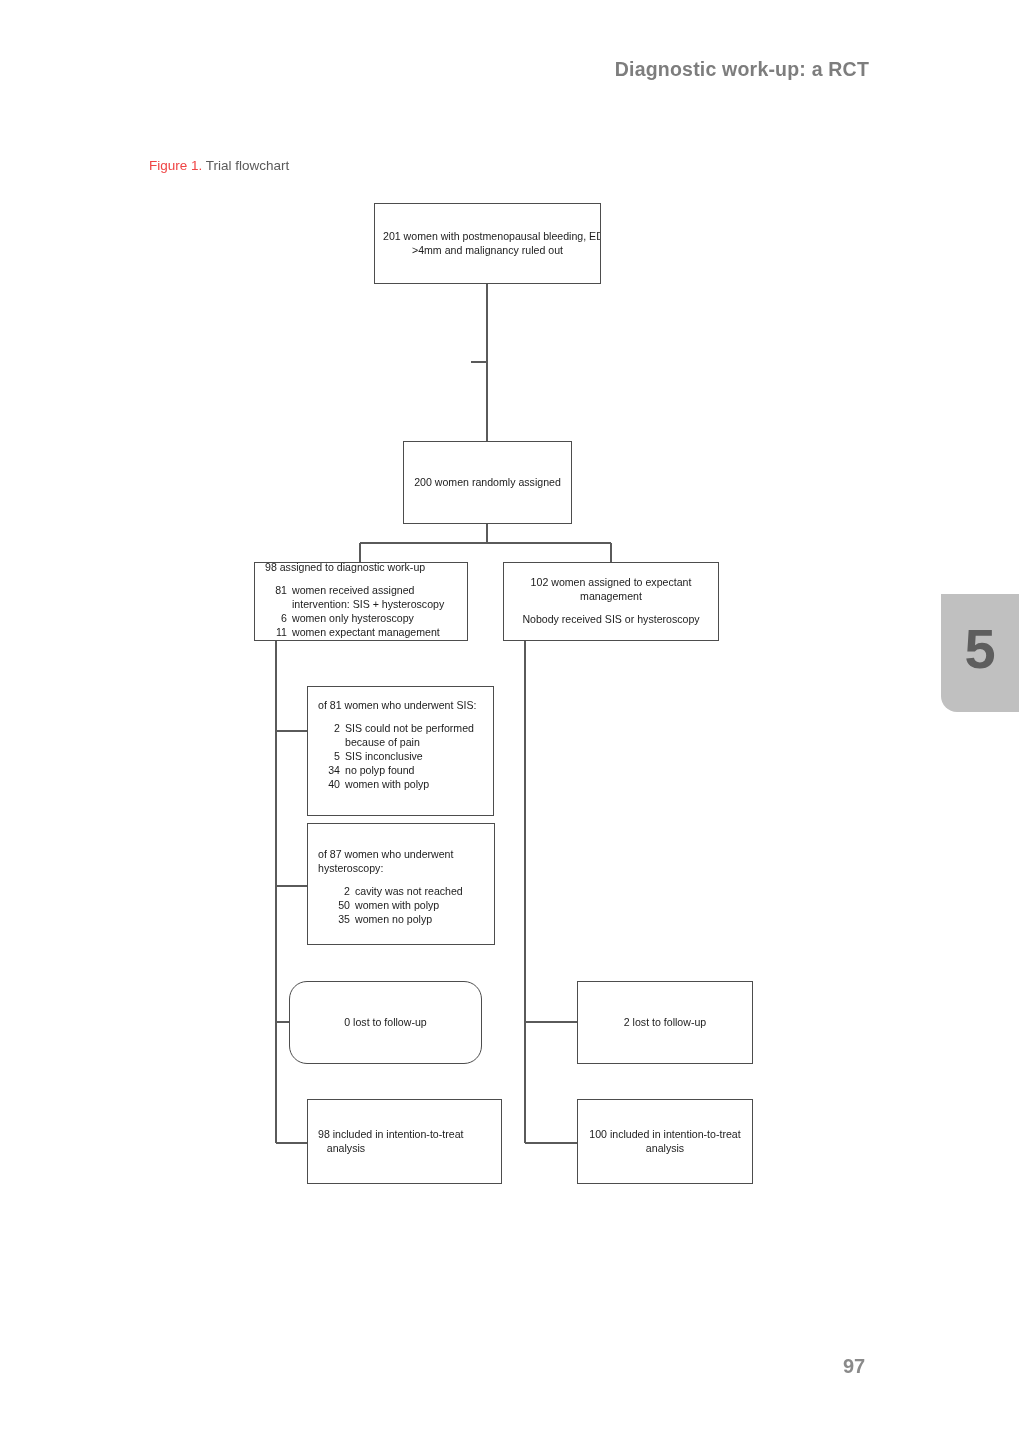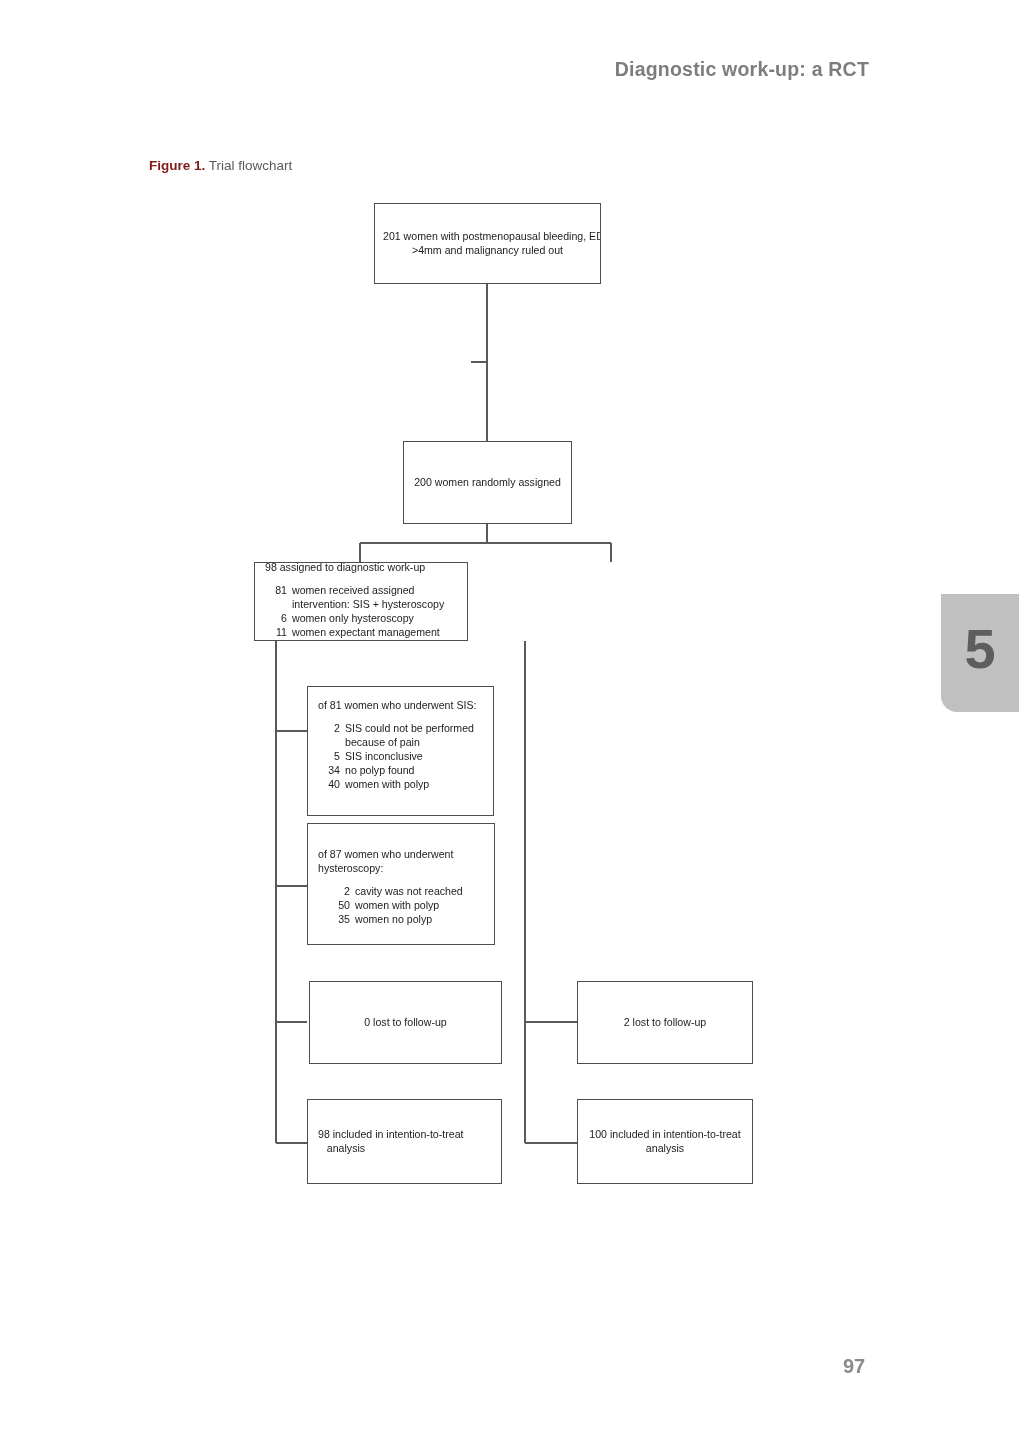--- a/index.html
+++ b/index.html
@@ -36,22 +36,22 @@
   
   #figure-caption {
     position: absolute;
     top: 158px;
     left: 149px;
     font-size: 13.5px;
     color: #4a4a4a;
     white-space: nowrap;
   }
   #figure-caption .fig-label {
-    font-weight: bold;
-    color: #7f1d1d;
+    font-weight: normal;
+    color: #ef4444;
   }
   #figure-caption .fig-title {
     font-weight: normal;
     color: #5a5a5a;
   }
 
   
   #flowchart {
     position: absolute;
     top: 0;
@@ -201,20 +201,28 @@
           <span class="num">6</span>
           <span class="txt">women only hysteroscopy</span>
         </div>
         <div class="lrow">
           <span class="num">11</span>
           <span class="txt">women expectant management</span>
         </div>
       </div>
     </div>
 
+    <div class="node center" style="left:503px; top:562px; width:216px; height:79px;">
+      <div class="pad">
+        <span class="line">102 women assigned to expectant</span><br>
+        <span class="line">management</span>
+        <div class="gap"></div>
+        <span class="line">Nobody received SIS or hysteroscopy</span>
+      </div>
+    </div>
 
     <div class="node left" style="left:307px; top:686px; width:187px; height:130px; justify-content:flex-start; padding-top:12px;">
       <div class="blockpad">
         <div class="line">of 81 women who underwent SIS:</div>
         <div class="gap"></div>
         <div class="lrow">
           <span class="num">2</span>
           <span class="txt"><span>SIS could not be performed</span><br><span>because of pain</span></span>
         </div>
         <div class="lrow">
@@ -245,21 +253,21 @@
           <span class="num">50</span>
           <span class="txt">women with polyp</span>
         </div>
         <div class="lrow" style="padding-left:10px;">
           <span class="num">35</span>
           <span class="txt">women no polyp</span>
         </div>
       </div>
     </div>
 
-    <div class="node center" style="left:309px; top:981px; width:193px; height:83px;">
+    <div class="node center" style="left:289px; top:981px; width:193px; height:83px;border-radius:18px;">
       <div class="pad">
         <span class="line">0 lost to follow-up</span>
       </div>
     </div>
 
     <div class="node center" style="left:577px; top:981px; width:176px; height:83px;">
       <div class="pad">
         <span class="line">2 lost to follow-up</span>
       </div>
     </div>

